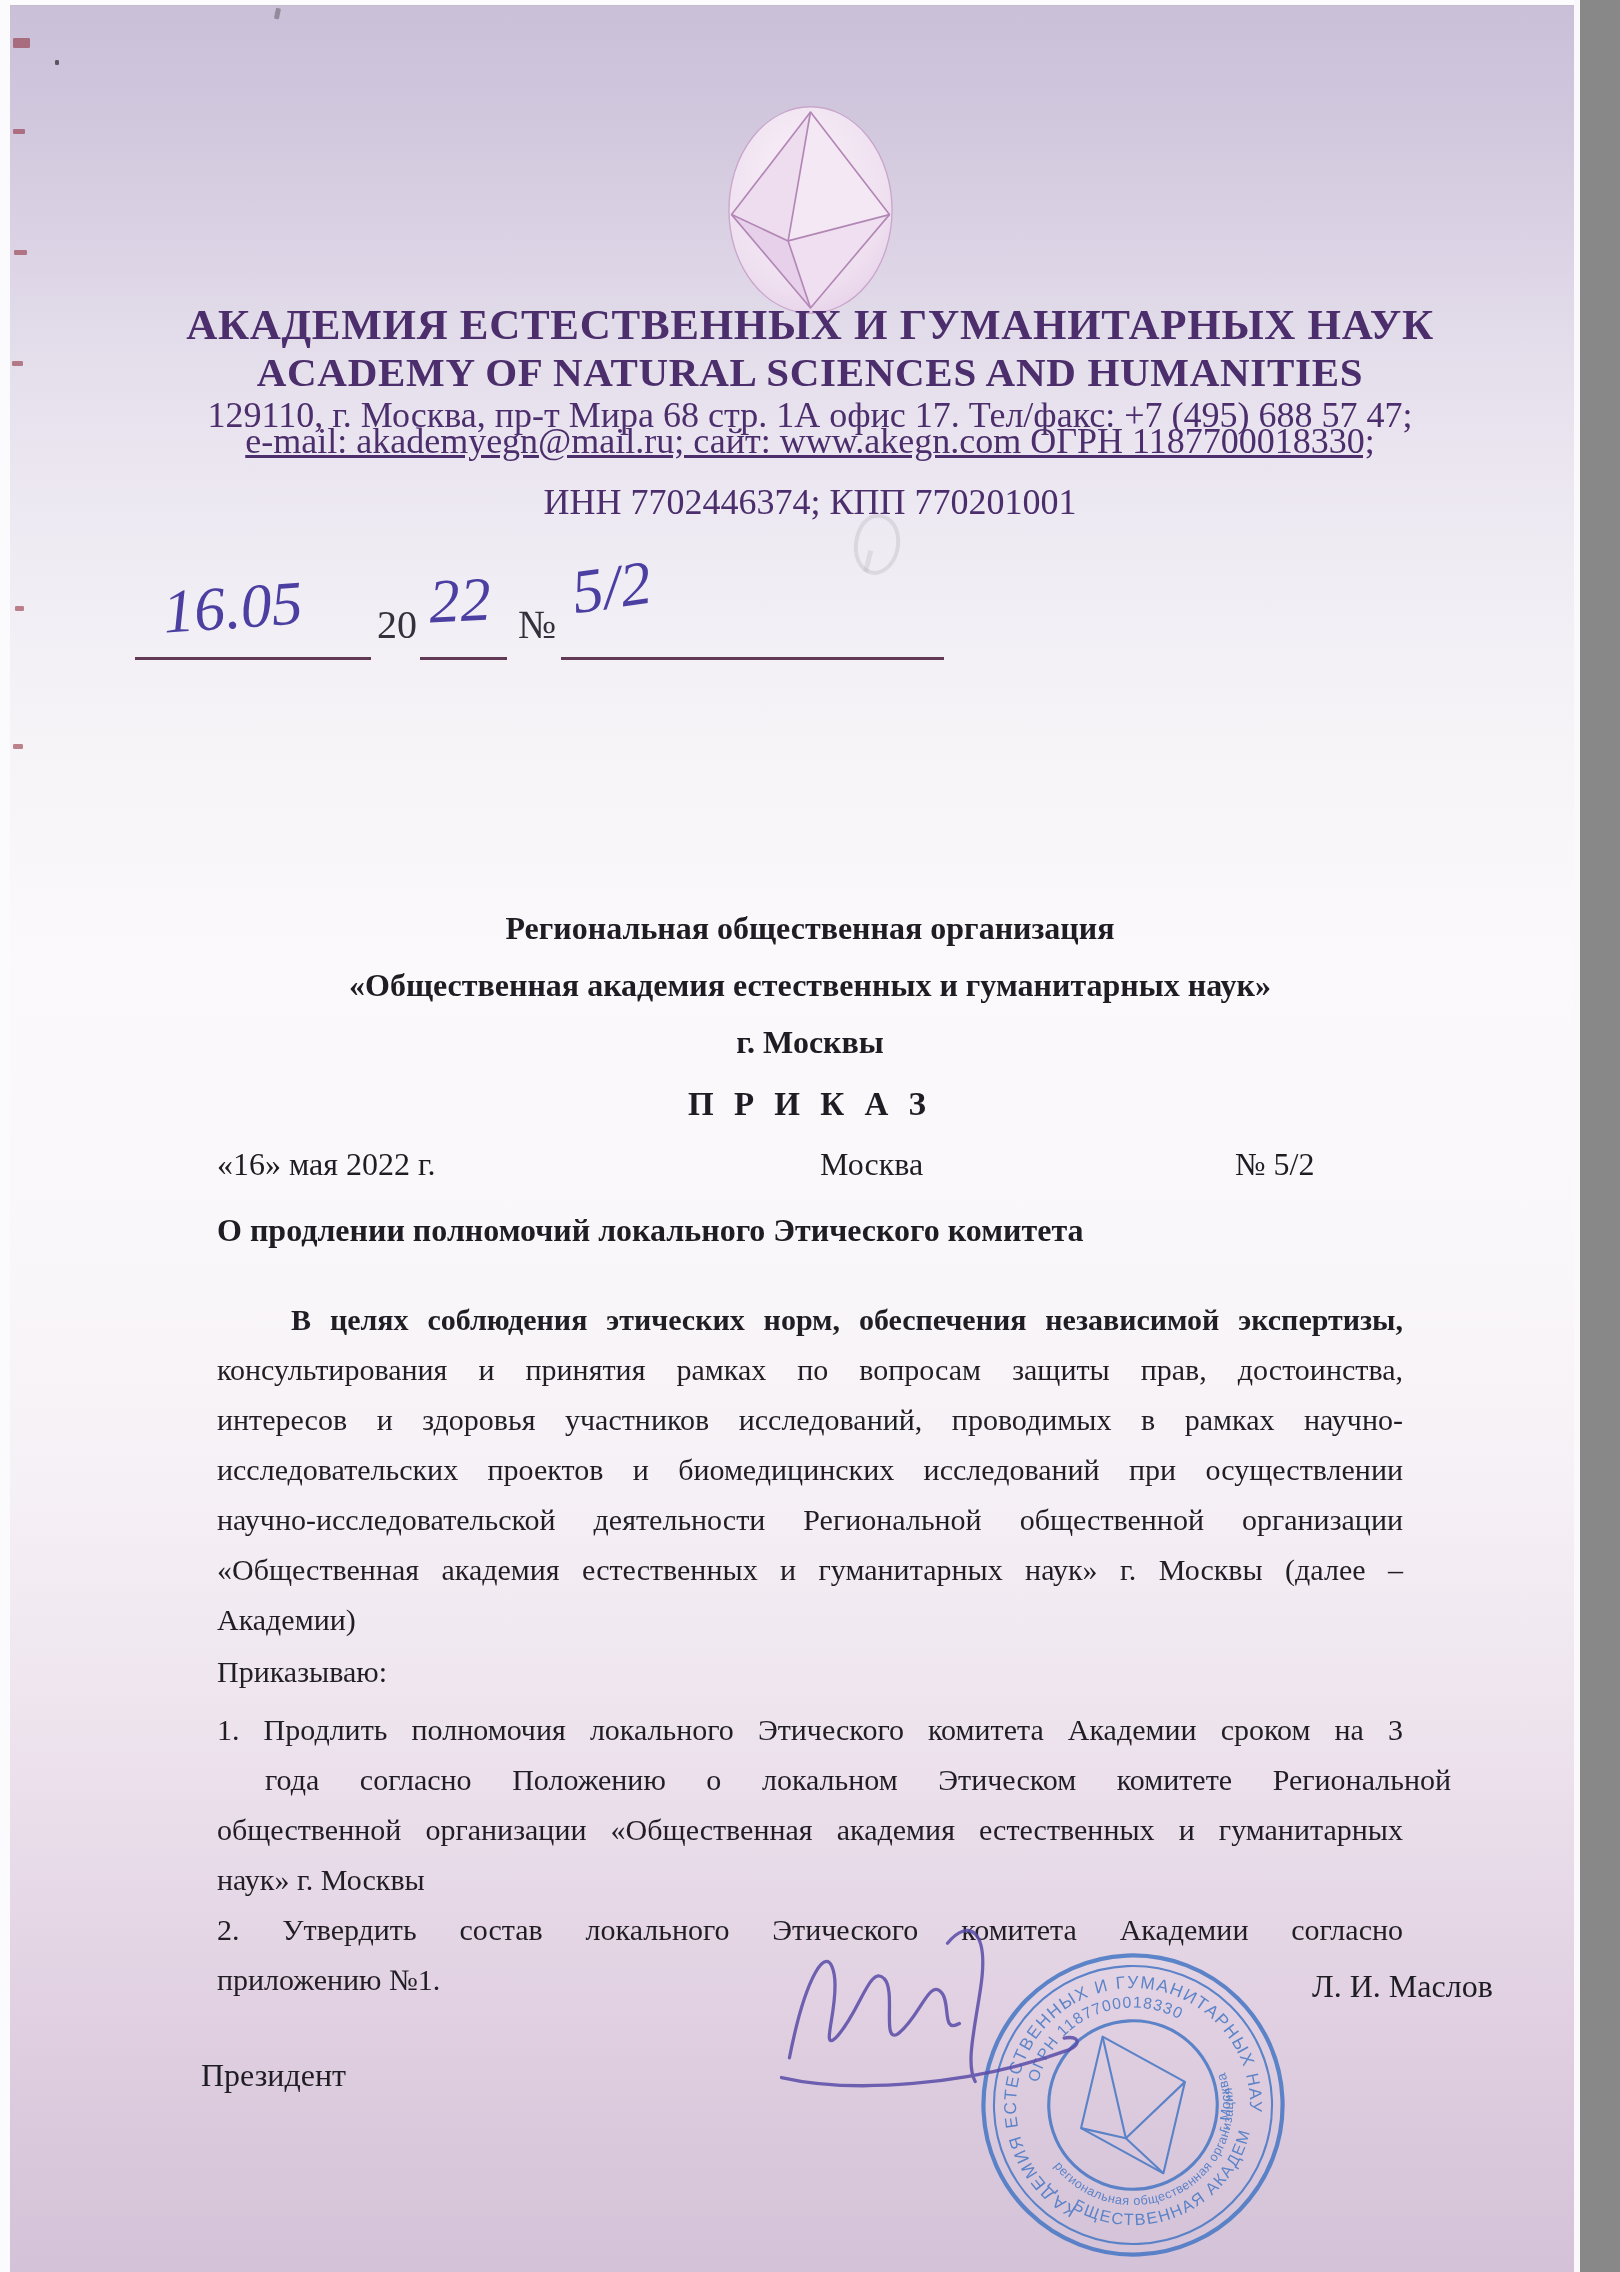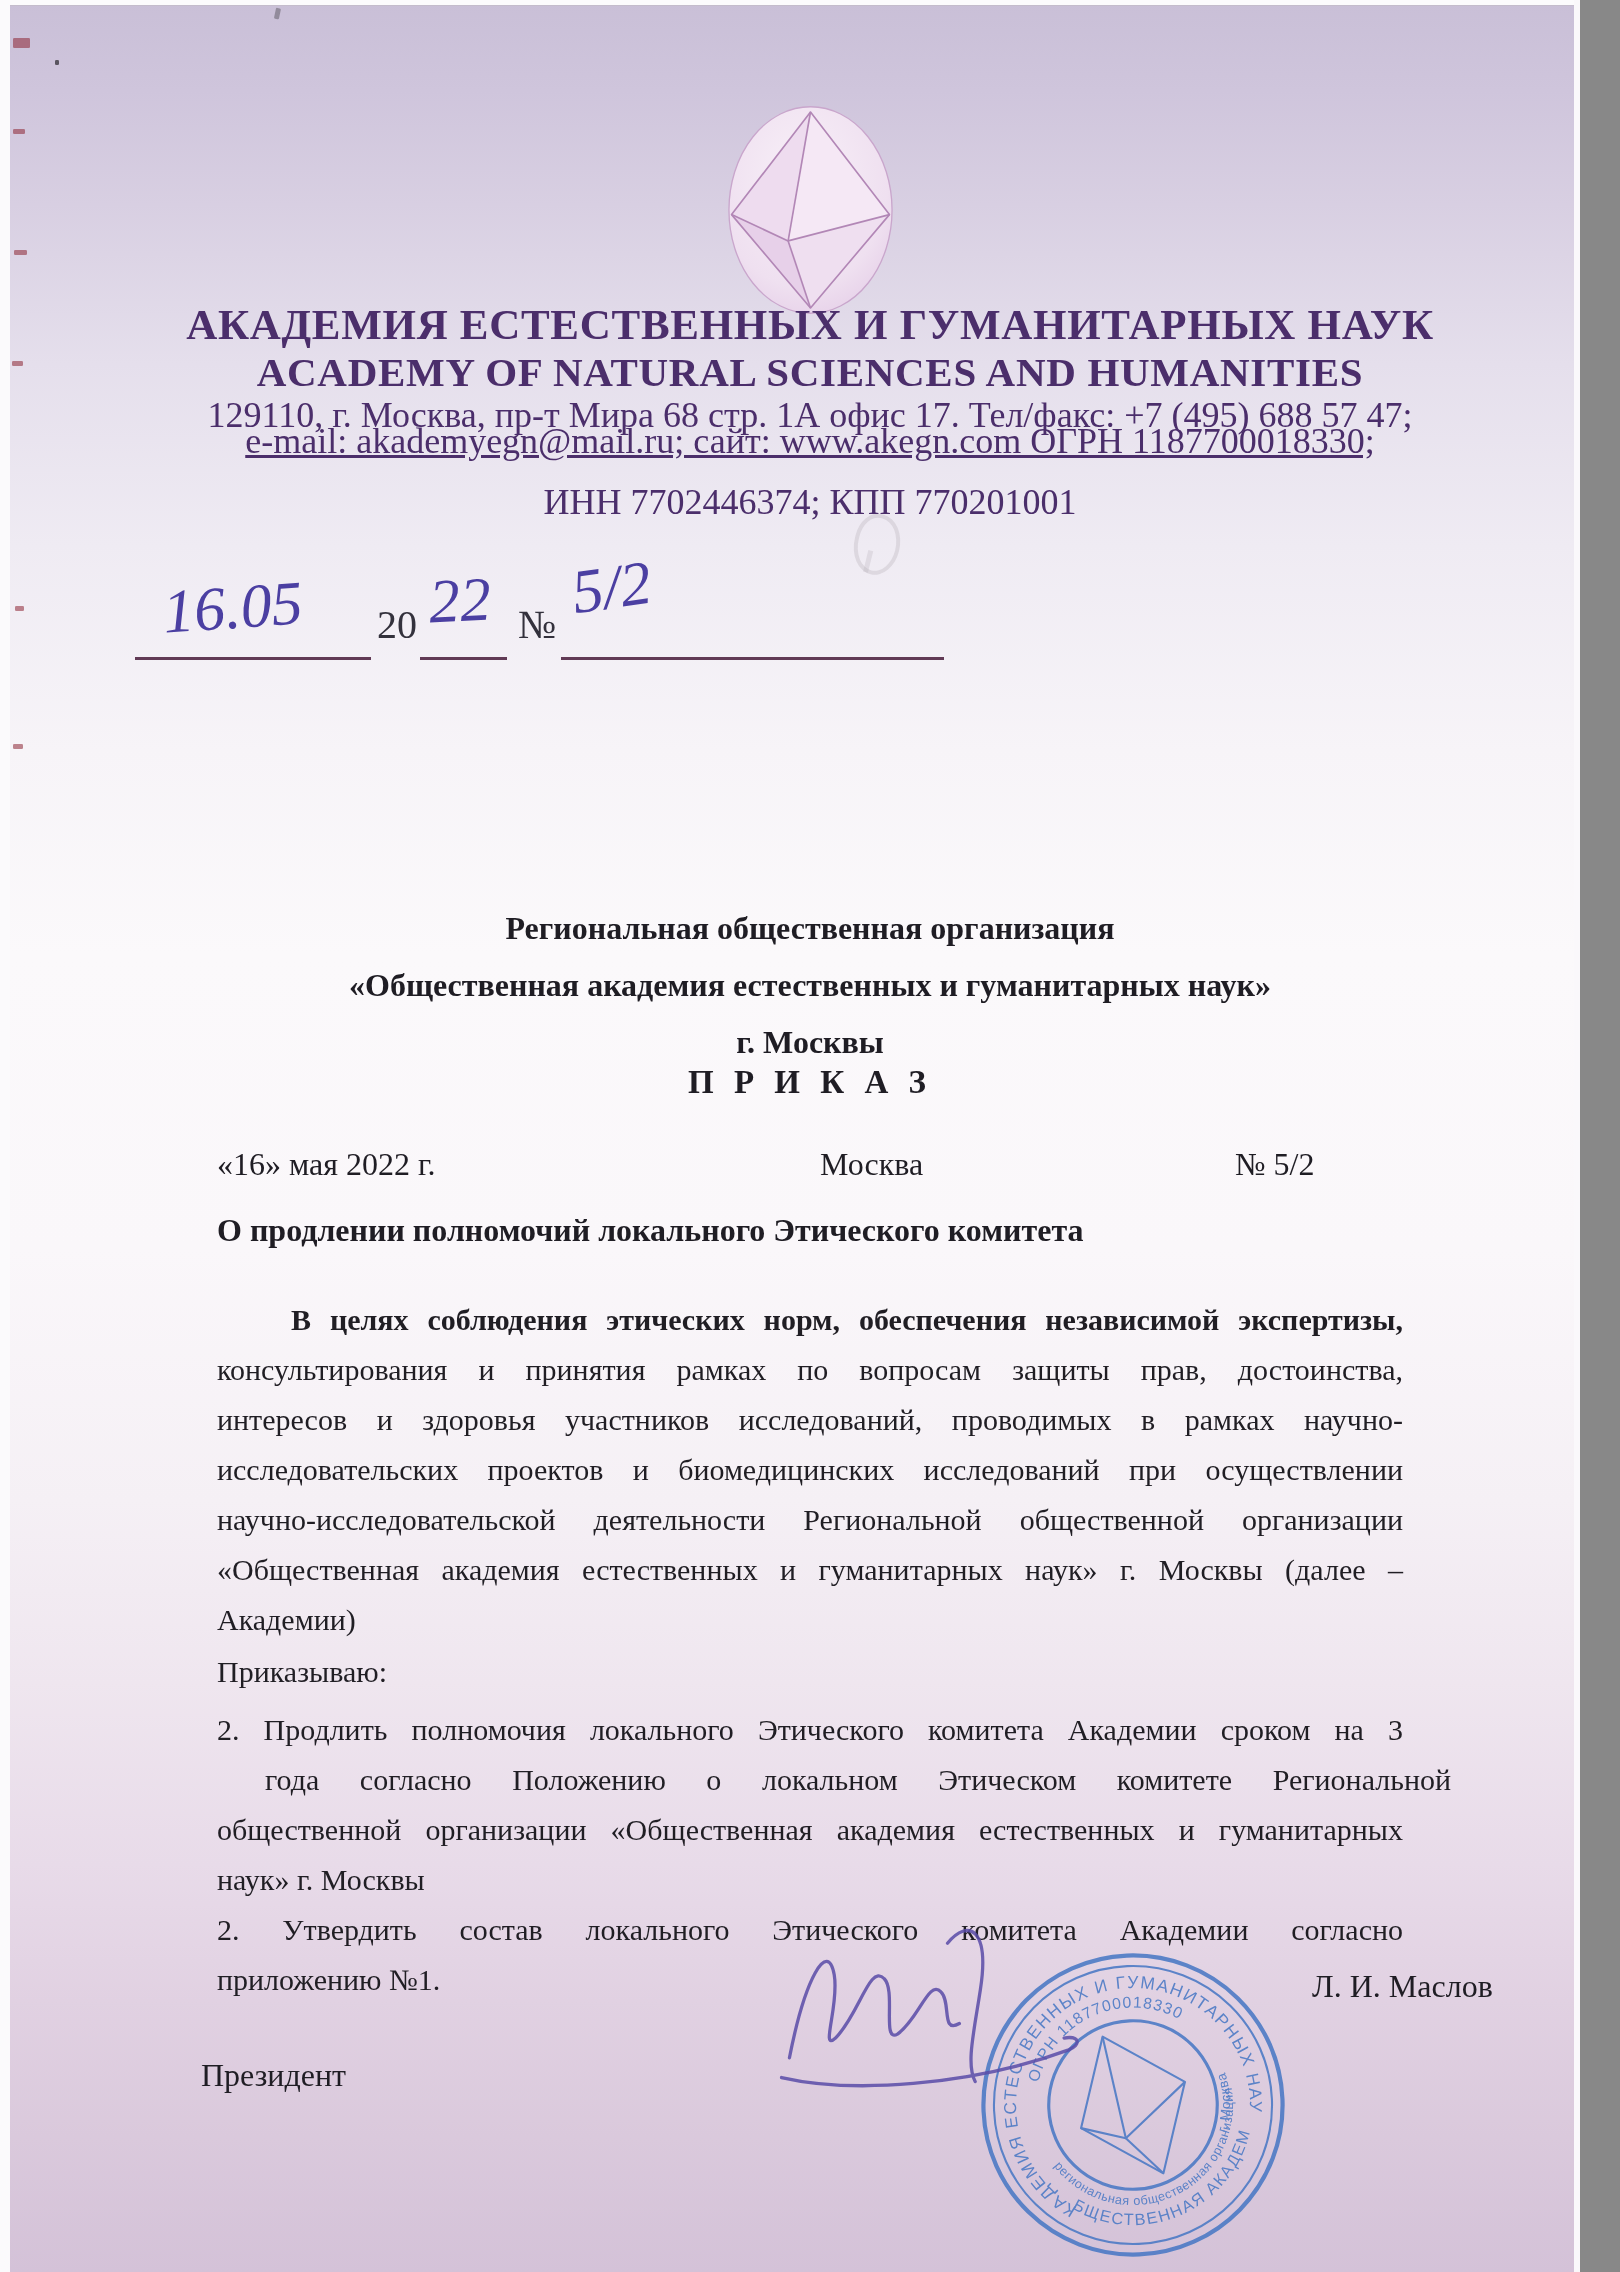--- a/index.html
+++ b/index.html
@@ -94,39 +94,39 @@
   <div class="abs ink" style="left:429px;top:565px;transform:rotate(-3deg);">22</div>
   <div class="uline" style="left:420px;top:657px;width:87px;"></div>
   <div class="abs printed" style="left:518px;top:601px;">№</div>
   <div class="abs ink" style="left:572px;top:552px;transform:rotate(-8deg);">5/2</div>
   <div class="uline" style="left:561px;top:657px;width:383px;"></div>
 
   <div class="abs ctr orgb" style="top:910px;">Региональная общественная организация</div>
   <div class="abs ctr orgb" style="top:967px;">«Общественная академия естественных и гуманитарных наук»</div>
   <div class="abs ctr orgb" style="top:1024px;">г. Москвы</div>
 
-  <div class="abs ctr prikaz" style="top:1064px;">П Р И К А З</div>
+  <div class="abs ctr prikaz" style="top:1086px;">П Р И К А З</div>
 
   <div class="abs meta" style="left:217px;top:1146px;">«16» мая 2022 г.</div>
   <div class="abs meta" style="left:820px;top:1146px;">Москва</div>
   <div class="abs meta" style="left:1235px;top:1146px;">№ 5/2</div>
 
   <div class="abs subject" style="left:217px;top:1212px;">О продлении полномочий локального Этического комитета</div>
 
   <div class="jline bodytxt" style="left:217px;top:1303px;padding-left:74px;width:1112px;font-weight:bold;">В целях соблюдения этических норм, обеспечения независимой экспертизы,</div>
   <div class="jline bodytxt" style="left:217px;top:1353px;">консультирования и принятия рамках по вопросам защиты прав, достоинства,</div>
   <div class="jline bodytxt" style="left:217px;top:1403px;">интересов и здоровья участников исследований, проводимых в рамках научно-</div>
   <div class="jline bodytxt" style="left:217px;top:1453px;">исследовательских проектов и биомедицинских исследований при осуществлении</div>
   <div class="jline bodytxt" style="left:217px;top:1503px;">научно-исследовательской деятельности Региональной общественной организации</div>
   <div class="jline bodytxt" style="left:217px;top:1553px;">«Общественная академия естественных и гуманитарных наук» г. Москвы (далее –</div>
   <div class="jlast bodytxt" style="left:217px;top:1603px;">Академии)</div>
 
   <div class="jlast bodytxt" style="left:217px;top:1655px;">Приказываю:</div>
 
-  <div class="jline bodytxt" style="left:217px;top:1713px;">2. Продлить полномочия локального Этического комитета Академии сроком на 3</div>
+  <div class="jline bodytxt" style="left:217px;top:1713px;">1. Продлить полномочия локального Этического комитета Академии сроком на 3</div>
   <div class="jline bodytxt" style="left:217px;top:1763px;margin-left:48px;">года согласно Положению о локальном Этическом комитете Региональной</div>
   <div class="jline bodytxt" style="left:217px;top:1813px;">общественной организации «Общественная академия естественных и гуманитарных</div>
   <div class="jlast bodytxt" style="left:217px;top:1863px;">наук» г. Москвы</div>
 
   <div class="jline bodytxt" style="left:217px;top:1913px;">2. Утвердить состав локального Этического комитета Академии согласно</div>
   <div class="jlast bodytxt" style="left:217px;top:1963px;">приложению №1.</div>
 
   <div class="stamp-wrap">
     <svg width="316" height="316" viewBox="0 0 600 600">
       <defs>

